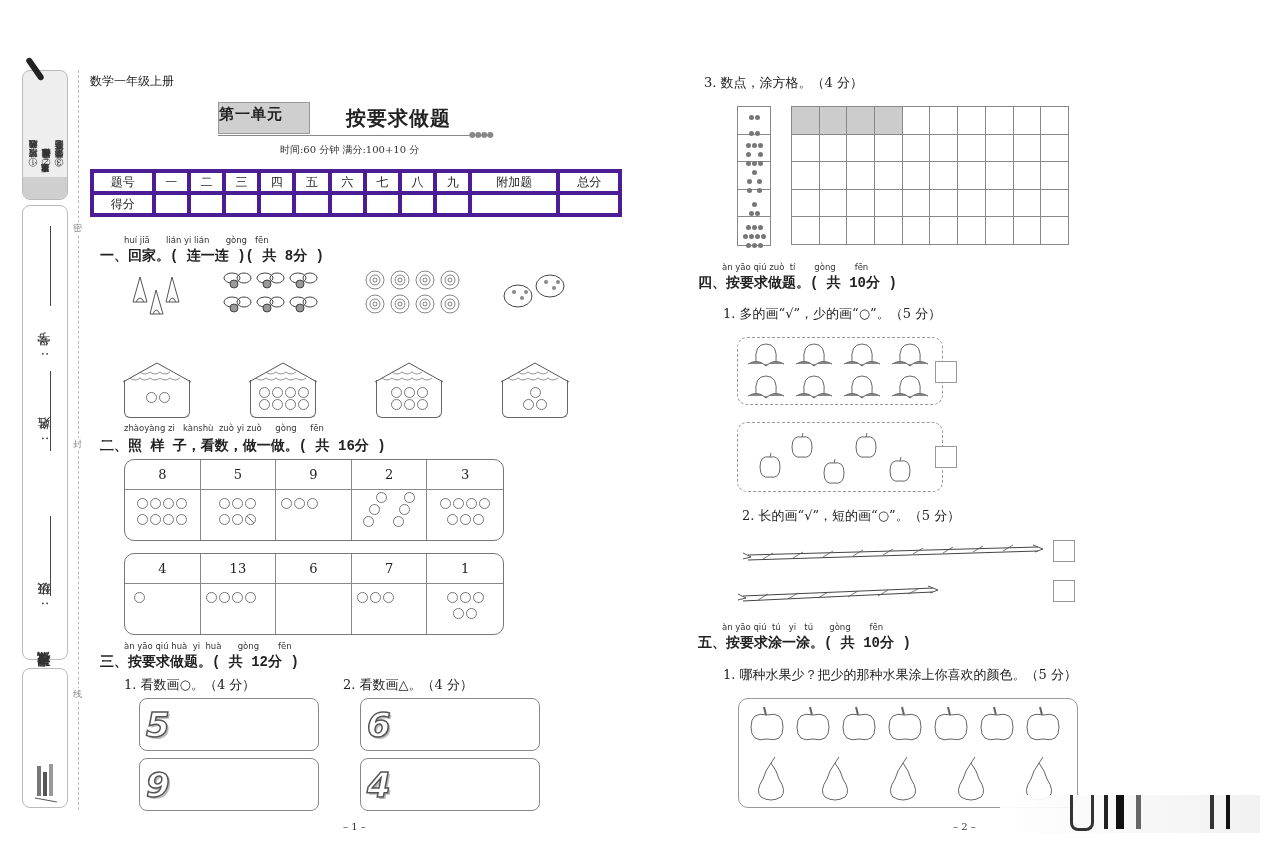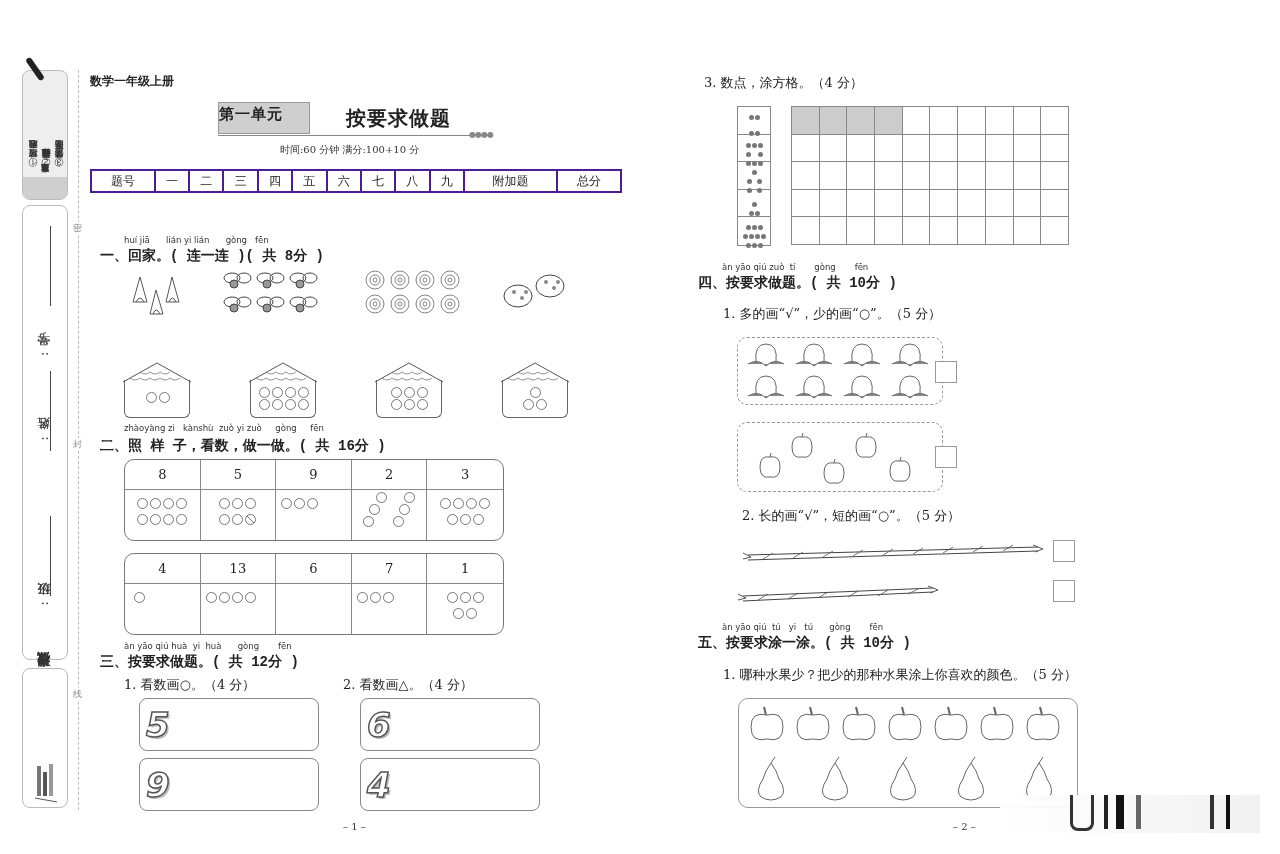--- a/index.html
+++ b/index.html
@@ -13,31 +13,31 @@
   .side-box { position: absolute; left: 22px; width: 46px; border: 1.5px solid #bbb; border-radius: 8px; background: #fff; }
   .side-notice { top: 70px; height: 130px; background: #eee; }
   .side-notice .notice-head { position: absolute; bottom: 0; left: 0; right: 0; height: 22px; background: #cfcfcf; border-radius: 0 0 7px 7px; }
   .vtext { writing-mode: vertical-rl; transform: rotate(180deg); position: absolute; font-size: 9px; line-height: 13px; color: #333; }
   .side-info { top: 205px; height: 455px; }
   .side-brand { top: 668px; height: 140px; }
   .cutline { position: absolute; left: 78px; top: 70px; height: 740px; border-left: 1.5px dashed #bbb; }
   .cut-char { position: absolute; left: 73px; font-size: 9px; color: #888; background: #fff; }
 
   
-  .header-small { left: 90px; top: 73px; font-size: 12px; font-weight: bold; }
+  .header-small { left: 90px; top: 73px; font-size: 12px; font-weight: normal; }
   .title-wrap { left: 218px; top: 102px; width: 275px; height: 34px; }
   .title-hl { position: absolute; left: 0; top: 0; height: 32px; width: 92px; background: #cfcfcf; border: 1px solid #999; }
   .title-a { position: absolute; left: 1px; top: 3px; font-size: 15px; font-weight: bold; letter-spacing: 1px; text-align: right; }
   .title-b { position: absolute; left: 128px; top: 3px; font-size: 20px; font-weight: bold; letter-spacing: 1px; }
   .title-line { position: absolute; left: 0; right: 0; bottom: 0; border-bottom: 1px solid #888; }
   .title-dots { position: absolute; right: 0; bottom: -3px; font-size: 8px; color: #888; letter-spacing: -1px; }
   .subtitle { left: 280px; top: 143px; font-size: 10px; color: #333; }
 
   table.score { position: absolute; left: 90px; top: 169px; border-collapse: collapse; width: 532px; }
-  table.score td { border: 2px solid #4c1d95; height: 22px; text-align: center; font-size: 12px; font-family: "DejaVu Sans", sans-serif; }
+  table.score td { border: 4px solid #4c1d95; height: 22px; text-align: center; font-size: 12px; font-family: "DejaVu Sans", sans-serif; }
 
   .pinyin { font-family: "DejaVu Sans", sans-serif; font-size: 8.5px; color: #333; white-space: pre; }
   .sec-title { font-family: Liberation Mono, monospace; font-size: 14px; font-weight: bold; white-space: pre; }
   .q-text { font-size: 13px; white-space: pre; }
 
   .house { position: absolute; width: 70px; height: 58px; }
   .house .roof { position: absolute; left: 0; top: 0; width: 70px; height: 22px; }
   .house .body { position: absolute; left: 2px; top: 18px; width: 66px; height: 38px; border: 1px solid #666; border-top: none; border-radius: 0 0 6px 6px; }
   .circ { display: inline-block; width: 11px; height: 11px; border: 1px solid #777; border-radius: 50%; margin: 0 1px; }
   .circles { position: absolute; text-align: center; line-height: 12px; }
@@ -130,20 +130,34 @@
     <td>二</td>
     <td>三</td>
     <td>四</td>
     <td>五</td>
     <td>六</td>
     <td>七</td>
     <td>八</td>
     <td>九</td>
     <td>附加题</td>
     <td>总分</td>
+  </tr>
+  <tr>
+    <td>得分</td>
+    <td></td>
+    <td></td>
+    <td></td>
+    <td></td>
+    <td></td>
+    <td></td>
+    <td></td>
+    <td></td>
+    <td></td>
+    <td></td>
+    <td></td>
   </tr>
 </tbody>
   </table>
 
 <div class="abs pinyin" style="left:124px; top:235px;">huí jiā      lián yi lián      gòng   fēn</div>
 <div class="abs sec-title" style="left:100px; top:247px;">一、回家。( 连一连 )( 共 8分 )</div>
 
 <svg class="abs" style="left:128px; top:272px;" width="60" height="45" viewBox="0 0 60 45">
   <g fill="none" stroke="#555" stroke-width="1">
       <path d="M5 30 L12 5 L19 30 Z"></path>

